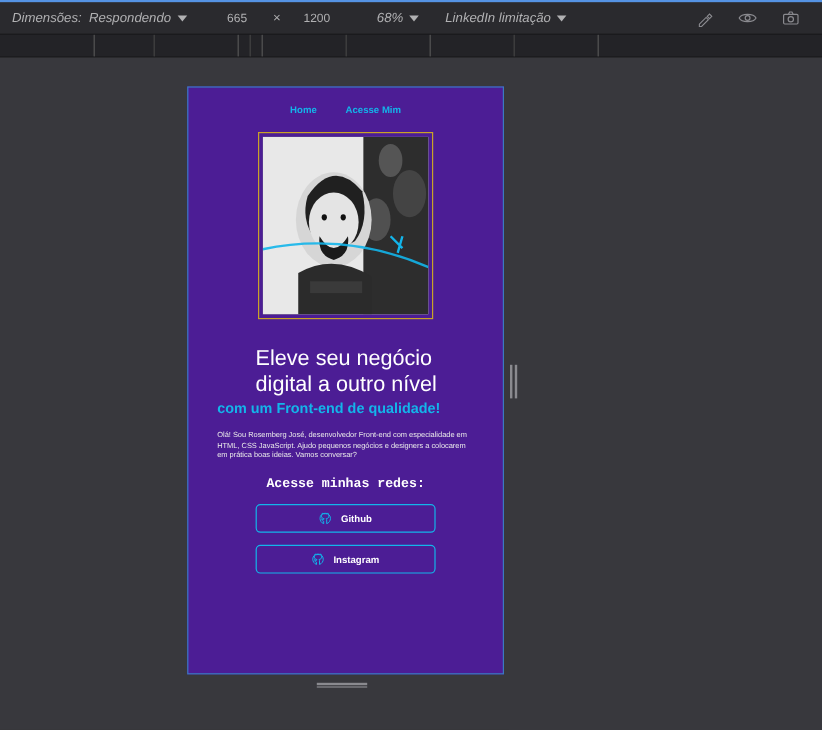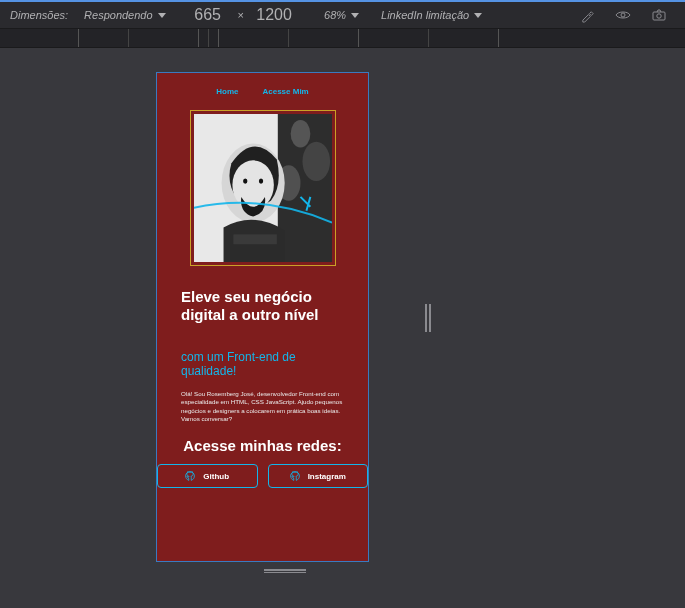--- a/index.html
+++ b/index.html
@@ -31,21 +31,21 @@
     border-right: 4px solid transparent;
     border-top: 5px solid #b1b1b3;
     margin-left: 2px;
   }
   .dim-input {
     width: 40px;
     background: transparent;
     border: none;
     color: #b1b1b3;
     text-align: center;
-    font-size: 16px;
+    font-size: 10px;
   }
   .x-sep { margin: 0 6px; color: #b1b1b3; }
   .spacer { flex: 1; }
   .icn {
     width: 16px; height: 16px;
     display: inline-flex; align-items: center; justify-content: center;
     margin: 0 8px;
   }
   .eyedrop svg, .eye svg, .cam svg { stroke: #8a8a8f; fill: none; }
   .ruler {
@@ -62,24 +62,24 @@
   .ruler .tick.major { background: #555; }
   .viewport {
     position: relative;
     height: 560px;
     background: #38383d;
   }
   .device {
     position: absolute;
     left: 156px;
     top: 24px;
-    width: 213px;
+    width: 264px;
     height: 490px;
     border: 1px solid #3a7ac0;
-    background: #7f1d1d;
+    background: #4c1d95;
     overflow: hidden;
     color: #fff;
     font-family: Arial, sans-serif;
   }
   .nav {
     display: flex;
     justify-content: center;
     gap: 24px;
     padding: 14px 0 10px;
     font-size: 8px;
@@ -103,46 +103,48 @@
   }
   .photo {
     position: absolute;
     left: 4px; top: 4px; right: 4px; bottom: 4px;
     background: #888;
     overflow: hidden;
   }
   .photo svg { width: 100%; height: 100%; display: block; }
   .headline {
     padding: 14px 24px 2px;
-    font-size: 15px;
-    font-weight: 700;
+    font-size: 18px;
+    font-weight: 400;
     color: #fff;
     line-height: 1.2;
+    margin-left: 32px;
   }
   .subhead {
     padding: 0 24px 8px;
     font-size: 12px;
-    font-weight: 400;
+    font-weight: 700;
     color: #13b5ea;
-    margin-top: 24px;
   }
   .intro {
     padding: 4px 24px 10px;
     font-size: 6.2px;
     line-height: 1.35;
     color: #eaeaea;
   }
   .social-title {
     text-align: center;
-    font-size: 15px;
+    font-size: 11px;
     font-weight: 700;
     padding: 4px 0 10px;
+    font-family: Liberation Mono, monospace;
   }
   .socials {
     display: flex;
+    flex-direction: column;
     align-items: center;
     gap: 10px;
   }
   .sbtn {
     width: 150px;
     height: 24px;
     border: 1px solid #13b5ea;
     border-radius: 4px;
     display: flex;
     align-items: center;
@@ -180,21 +182,21 @@
   .h-handle div { height: 1.5px; background: #8a8a8f; }
 </style>
 </head>
 <body>
 
 <div class="topbar"></div>
 
 <div class="toolbar">
   <div class="tbl">
     <span>Dimensões:</span>
-    <span style="margin-left:13px">Respondendo</span>
+    <span style="margin-left:3px">Respondendo</span>
     <span class="chev-down"></span>
   </div>
   <input class="dim-input" style="margin-left: 18px;" value="665">
   <span class="x-sep">×</span>
   <input class="dim-input" value="1200" style="">
   <div class="tbl" style="margin-left:26px">
     <span>68%</span>
     <span class="chev-down"></span>
   </div>
   <div class="tbl" style="margin-left:18px">

